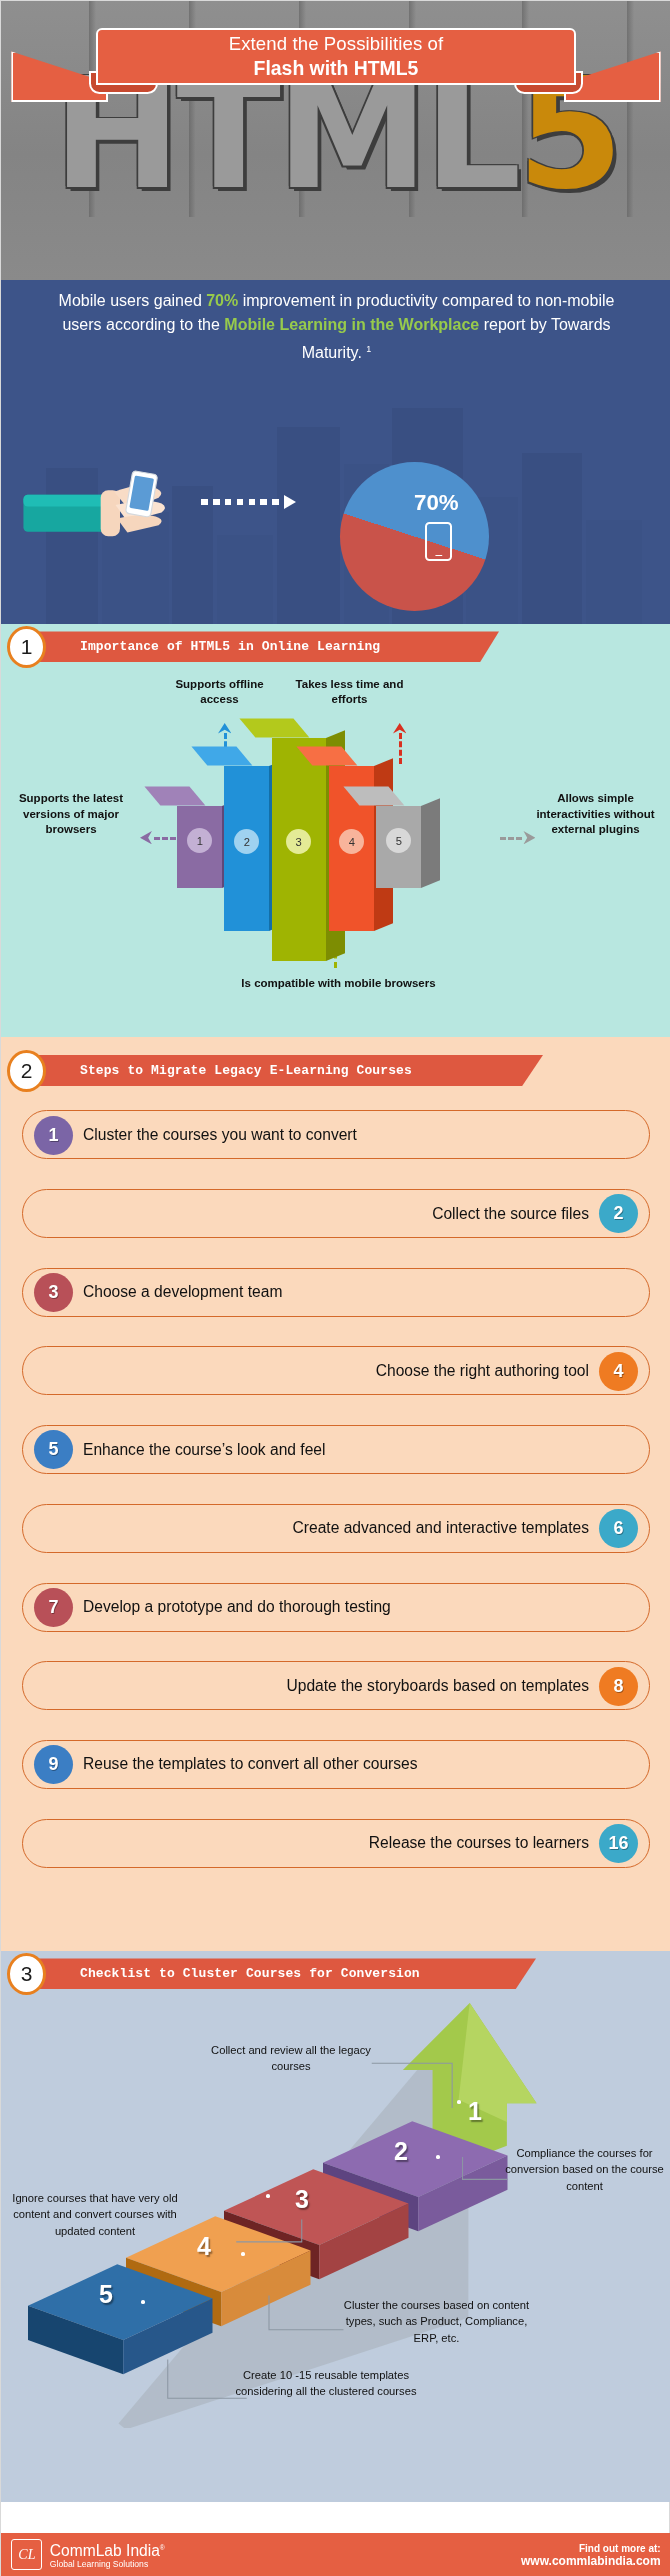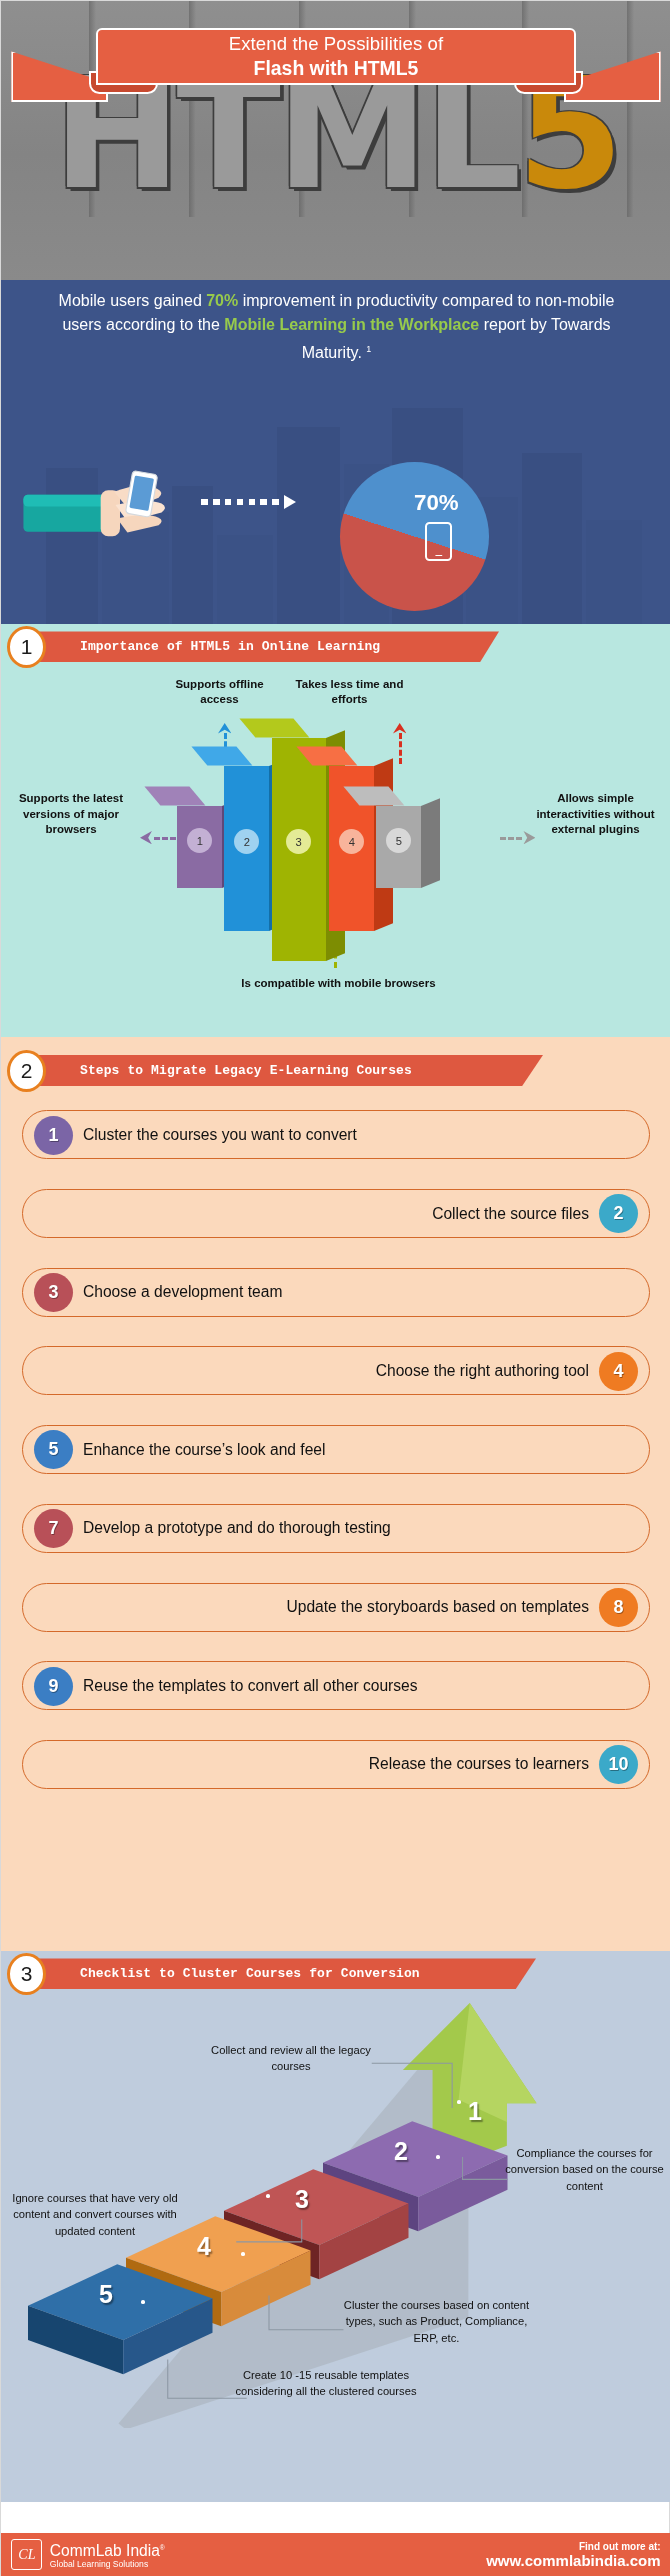--- a/index.html
+++ b/index.html
@@ -120,21 +120,21 @@
   .logo { display:flex; align-items:center; }
   .logo-mark { width:31px; height:31px; border:1.1px solid #fff; border-radius:3px; position:relative;
                display:flex; align-items:center; justify-content:center; color:#fff;
                font-family:"Liberation Serif", serif; font-size:14px; font-style:italic; }
   .logo-txt { margin-left:7.4px; color:#fff; }
   .logo-txt .t1 { font-size:15.6px; line-height:17px; position:relative; }
   .logo-txt .t1 sup { font-size:6.7px; vertical-align:super; }
   .logo-txt .t2 { font-size:8.6px; line-height:11.2px; }
   .foot-r { color:#fff; text-align:right; }
   .foot-r .f1 { font-size:10px; font-weight:bold; }
-  .foot-r .f2 { font-size:15px; font-weight:bold;text-align:right; }
+  .foot-r .f2 { font-size:12px; font-weight:bold;text-align:right; }
 </style>
 </head>
 <body>
 
 <div class="page">
 
   <div class="header">
     <div class="hdr-pillars">
       <div class="pillar" style="left:88px"></div>
       <div class="pillar" style="left:188px"></div>
@@ -312,20 +312,26 @@
           </div>
           <div class="step-badge r" style="background: rgb(239, 123, 34);">4</div>
         </div>
         <div class="step-row">
           <div class="step-pill l" style="right: 21px;">
             <span class="step-txt">Enhance the course’s look and feel</span>
           </div>
           <div class="step-badge l" style="background: rgb(59, 126, 196);">5</div>
         </div>
         <div class="step-row">
+          <div class="step-pill r" style="left: 21px;">
+            <span class="step-txt">Create advanced and interactive templates</span>
+          </div>
+          <div class="step-badge r" style="background: rgb(59, 169, 201);">6</div>
+        </div>
+        <div class="step-row">
           <div class="step-pill l" style="right: 21px;">
             <span class="step-txt">Develop a prototype and do thorough testing</span>
           </div>
           <div class="step-badge l" style="background: rgb(184, 80, 88);">7</div>
         </div>
         <div class="step-row">
           <div class="step-pill r" style="left: 21px;">
             <span class="step-txt">Update the storyboards based on templates</span>
           </div>
           <div class="step-badge r" style="background: rgb(239, 123, 34);">8</div>
@@ -333,21 +339,21 @@
         <div class="step-row">
           <div class="step-pill l" style="right: 21px;">
             <span class="step-txt">Reuse the templates to convert all other courses</span>
           </div>
           <div class="step-badge l" style="background: rgb(59, 126, 196);">9</div>
         </div>
         <div class="step-row">
           <div class="step-pill r" style="left: 21px;">
             <span class="step-txt">Release the courses to learners</span>
           </div>
-          <div class="step-badge r" style="background: rgb(59, 169, 201);">10</div>
+          <div class="step-badge r" style="background: rgb(59, 169, 201);">16</div>
         </div>
       </div>
   </div>
 
   <div class="s3">
     <div class="sect-banner">
       <div class="banner-bar" style="width:514px;">
         <span>Checklist to Cluster Courses for Conversion</span>
       </div>
       <div class="banner-num">3</div>

